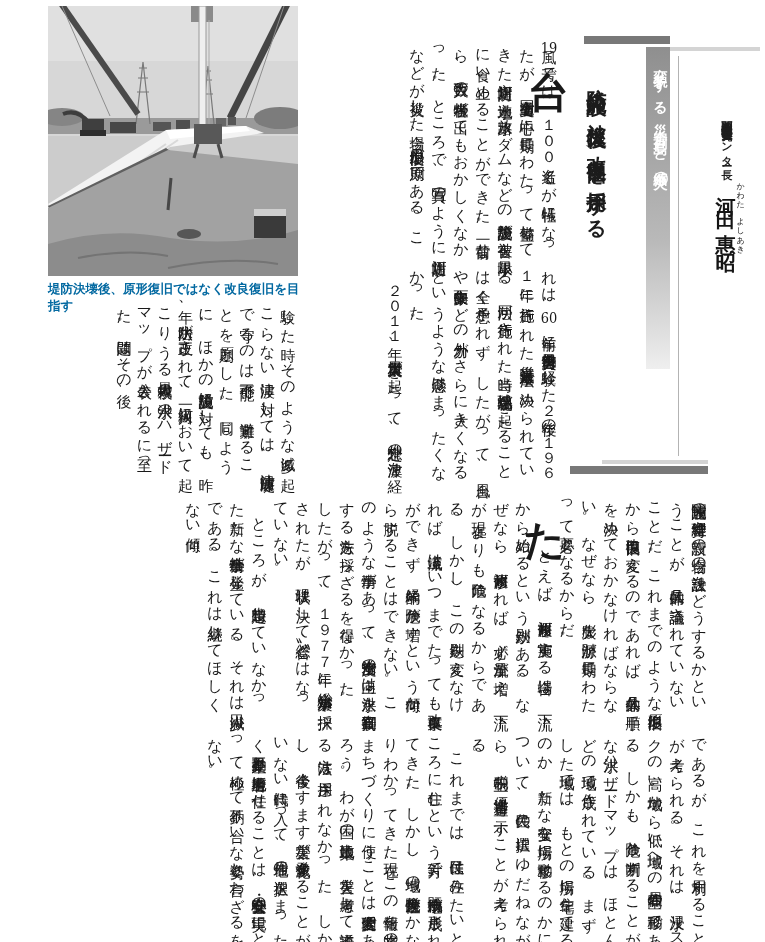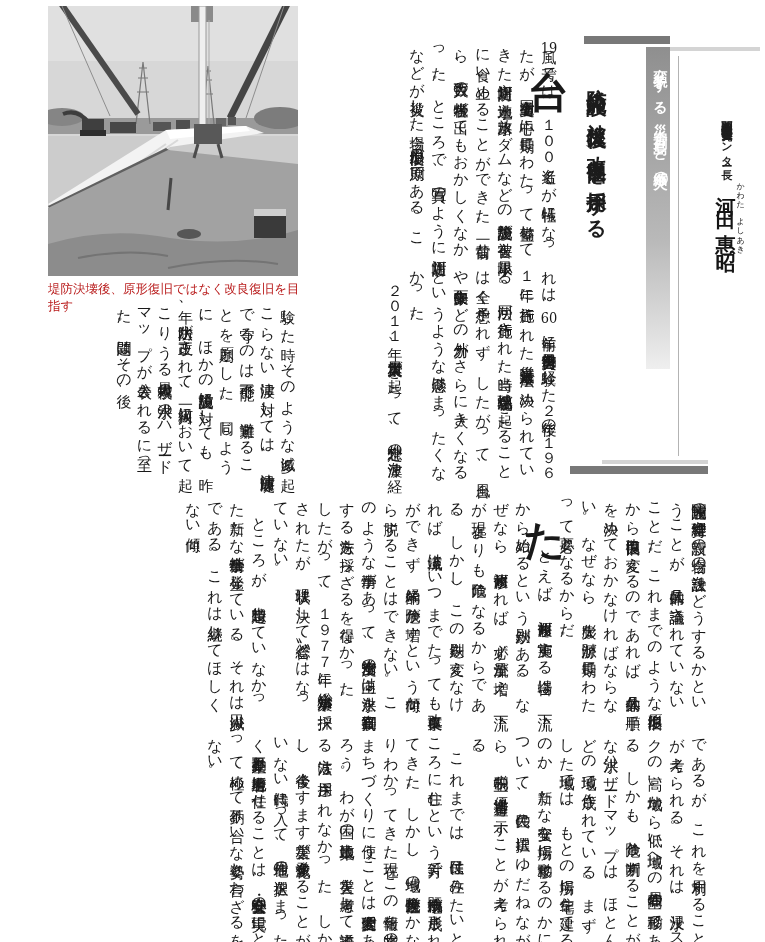--- a/index.html
+++ b/index.html
@@ -25,21 +25,21 @@
   #dan2b { left:46px;  top:298px; width:252px; height:168px; line-height:20.5px; }
   #dan3  { left:48px;  top:492px; width:662px; height:212px; }
   #dan4  { left:48px;  top:728px; width:662px; height:212px; }
 
   
   .photo-frame { position:absolute; left:48px; top:6px; width:250px; height:270px; background:#cccccc; overflow:hidden; }
   .photo-frame svg { display:block; }
   .photo-caption {
     position:absolute; left:48px; top:281px; width:260px;
     font-family:"DejaVu Sans","Liberation Sans",sans-serif;
-    font-size:12.5px; font-weight:400; color:#b91c1c;
+    font-size:12.5px; font-weight:700; color:#0369a1;
   }
 
   
   .title-block { position:absolute; left:570px; top:36px; width:192px; height:440px; }
   .bar { position:absolute; }
   .bar-top-dark     { left:14px;  top:0;     width:86px;  height:8px;  background:#787878; }
   .bar-top-light    { left:78px;  top:11px;  width:112px; height:4px;  background:#d4d4d4; }
   .bar-bottom-light { left:32px;  top:424px; width:106px; height:4px;  background:#d4d4d4; }
   .bar-bottom-dark  { left:0;     top:430px; width:138px; height:8px;  background:#787878; }
 

